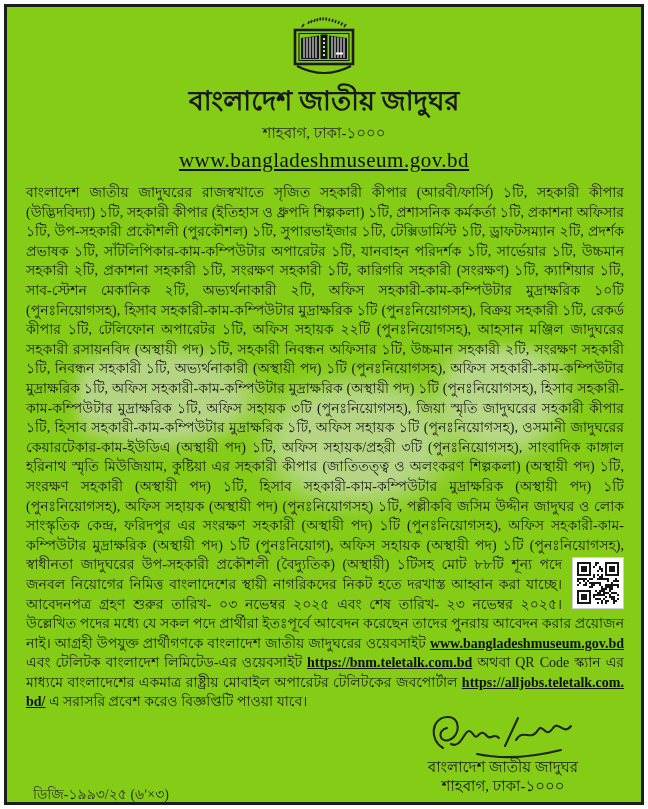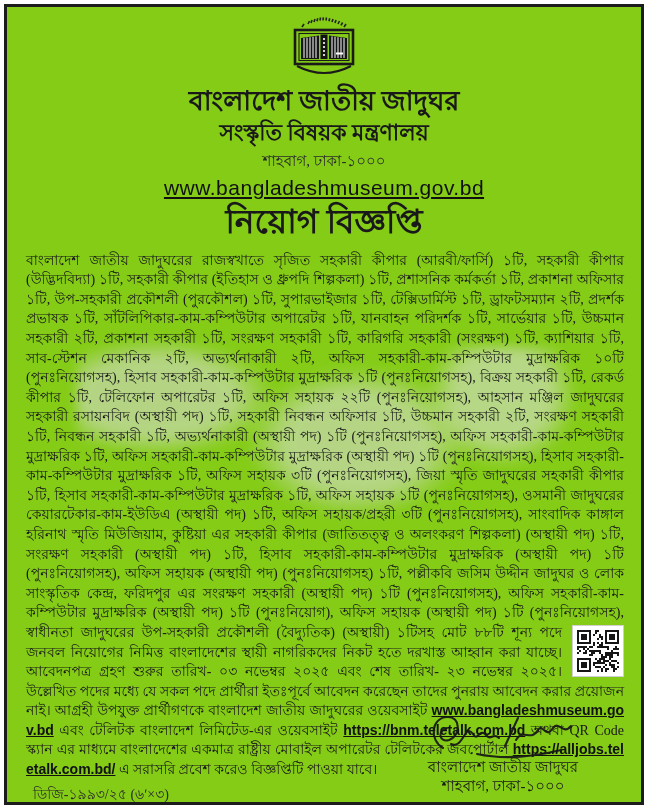--- a/index.html
+++ b/index.html
@@ -28,21 +28,21 @@
   .addr{font-size:15px;margin-top:4px;color:#2a2a2a;}
   .site{font-size:21px;letter-spacing:.5px;margin-top:2px;}
   .notice-title{font-size:33px;font-weight:bold;margin-top:4px;line-height:1.1;}
 
   .body-text{
     position:relative;z-index:1;
     margin:10px 17px 0 19px;
     font-size:14px;line-height:19.6px;
     text-align:justify;text-justify:inter-word;
   }
-  .url{font-family:Liberation Sans, sans-serif;font-weight:bold;text-decoration:underline;
+  .url{font-family:Liberation Serif, serif;font-weight:bold;text-decoration:underline;
        color:#111;cursor:pointer;word-break:break-all;}
   .qr-wrap{
     float:right;margin:2px 0 2px 10px;
     border:1px solid #cfcfcf;background:#fff;padding:2px;line-height:0;
   }
   .sig{
     position:absolute;z-index:2;right:38px;top:703px;width:200px;text-align:center;
   }
   .sig svg{display:block;margin:0 auto -4px auto;}
   .sig .t1{font-size:15px;}
@@ -103,24 +103,22 @@
         <circle cx="40" cy="33" r="1.1"></circle>
           <circle cx="40" cy="37" r="1.1"></circle>
         <circle cx="40" cy="41" r="1.1"></circle>
       </g>
       <rect x="52" y="38.5" width="7" height="2" fill="#ffffff"></rect>
 
       <path d="M13 52 Q40 66 67 52" fill="none" stroke="#1a1a1a" stroke-width="2"></path>
     </svg>
 
     <div class="org">বাংলাদেশ জাতীয় জাদুঘর</div>
-    <div class="ministry">সংস্কৃতি বিষয়ক মন্ত্রণালয়</div>
     <div class="addr">শাহবাগ, ঢাকা-১০০০</div>
     <div class="site url" style="text-decoration:underline;font-weight:normal;">www.bangladeshmuseum.gov.bd</div>
-    <div class="notice-title">নিয়োগ বিজ্ঞপ্তি</div>
   </header>
 
   <div class="body-text">
     <span>বাংলাদেশ জাতীয় জাদুঘরের রাজস্বখাতে সৃজিত সহকারী কীপার (আরবী/ফার্সি) ১টি, সহকারী কীপার (উদ্ভিদবিদ্যা) ১টি, সহকারী কীপার (ইতিহাস ও ধ্রুপদি শিল্পকলা) ১টি, প্রশাসনিক কর্মকর্তা ১টি, প্রকাশনা অফিসার ১টি, উপ-সহকারী প্রকৌশলী (পুরকৌশল) ১টি, সুপারভাইজার ১টি, টেক্সিডার্মিস্ট ১টি, ড্রাফটসম্যান ২টি, প্রদর্শক প্রভাষক ১টি, সাঁটলিপিকার-কাম-কম্পিউটার অপারেটর ১টি, যানবাহন পরিদর্শক ১টি, সার্ভেয়ার ১টি, উচ্চমান সহকারী ২টি, প্রকাশনা সহকারী ১টি, সংরক্ষণ সহকারী ১টি, কারিগরি সহকারী (সংরক্ষণ) ১টি, ক্যাশিয়ার ১টি, সাব-স্টেশন মেকানিক ২টি, অভ্যর্থনাকারী ২টি, অফিস সহকারী-কাম-কম্পিউটার মুদ্রাক্ষরিক ১০টি (পুনঃনিয়োগসহ), হিসাব সহকারী-কাম-কম্পিউটার মুদ্রাক্ষরিক ১টি (পুনঃনিয়োগসহ), বিক্রয় সহকারী ১টি, রেকর্ড কীপার ১টি, টেলিফোন অপারেটর ১টি, অফিস সহায়ক ২২টি (পুনঃনিয়োগসহ), আহসান মঞ্জিল জাদুঘরের সহকারী রসায়নবিদ (অস্থায়ী পদ) ১টি, সহকারী নিবন্ধন অফিসার ১টি, উচ্চমান সহকারী ২টি, সংরক্ষণ সহকারী ১টি, নিবন্ধন সহকারী ১টি, অভ্যর্থনাকারী (অস্থায়ী পদ) ১টি (পুনঃনিয়োগসহ), অফিস সহকারী-কাম-কম্পিউটার মুদ্রাক্ষরিক ১টি, অফিস সহকারী-কাম-কম্পিউটার মুদ্রাক্ষরিক (অস্থায়ী পদ) ১টি (পুনঃনিয়োগসহ), হিসাব সহকারী-কাম-কম্পিউটার মুদ্রাক্ষরিক ১টি, অফিস সহায়ক ৩টি (পুনঃনিয়োগসহ), জিয়া স্মৃতি জাদুঘরের সহকারী কীপার ১টি, হিসাব সহকারী-কাম-কম্পিউটার মুদ্রাক্ষরিক ১টি, অফিস সহায়ক ১টি (পুনঃনিয়োগসহ), ওসমানী জাদুঘরের কেয়ারটেকার-কাম-ইউডিএ (অস্থায়ী পদ) ১টি, অফিস সহায়ক/প্রহরী ৩টি (পুনঃনিয়োগসহ), সাংবাদিক কাঙ্গাল হরিনাথ স্মৃতি মিউজিয়াম, কুষ্টিয়া এর সহকারী কীপার (জাতিতত্ত্ব ও অলংকরণ শিল্পকলা) (অস্থায়ী পদ) ১টি, সংরক্ষণ সহকারী (অস্থায়ী পদ) ১টি, হিসাব সহকারী-কাম-কম্পিউটার মুদ্রাক্ষরিক (অস্থায়ী পদ) ১টি (পুনঃনিয়োগসহ), অফিস সহায়ক (অস্থায়ী পদ) (পুনঃনিয়োগসহ) ১টি, পল্লীকবি জসিম উদ্দীন জাদুঘর ও লোক সাংস্কৃতিক কেন্দ্র, ফরিদপুর এর সংরক্ষণ সহকারী (অস্থায়ী পদ) ১টি (পুনঃনিয়োগসহ), অফিস সহকারী-কাম-কম্পিউটার মুদ্রাক্ষরিক (অস্থায়ী পদ) ১টি (পুনঃনিয়োগ), অফিস সহায়ক (অস্থায়ী পদ) ১টি (পুনঃনিয়োগসহ), </span><span class="qr-wrap"><svg id="qr-svg" width="46" height="46" viewBox="0 0 46 46">
           <rect x="2" y="2" width="2" height="2" fill="#161616"></rect>
           <rect x="4" y="2" width="2" height="2" fill="#161616"></rect>
           <rect x="6" y="2" width="2" height="2" fill="#161616"></rect>
           <rect x="8" y="2" width="2" height="2" fill="#161616"></rect>
           <rect x="10" y="2" width="2" height="2" fill="#161616"></rect>
           <rect x="12" y="2" width="2" height="2" fill="#161616"></rect>

